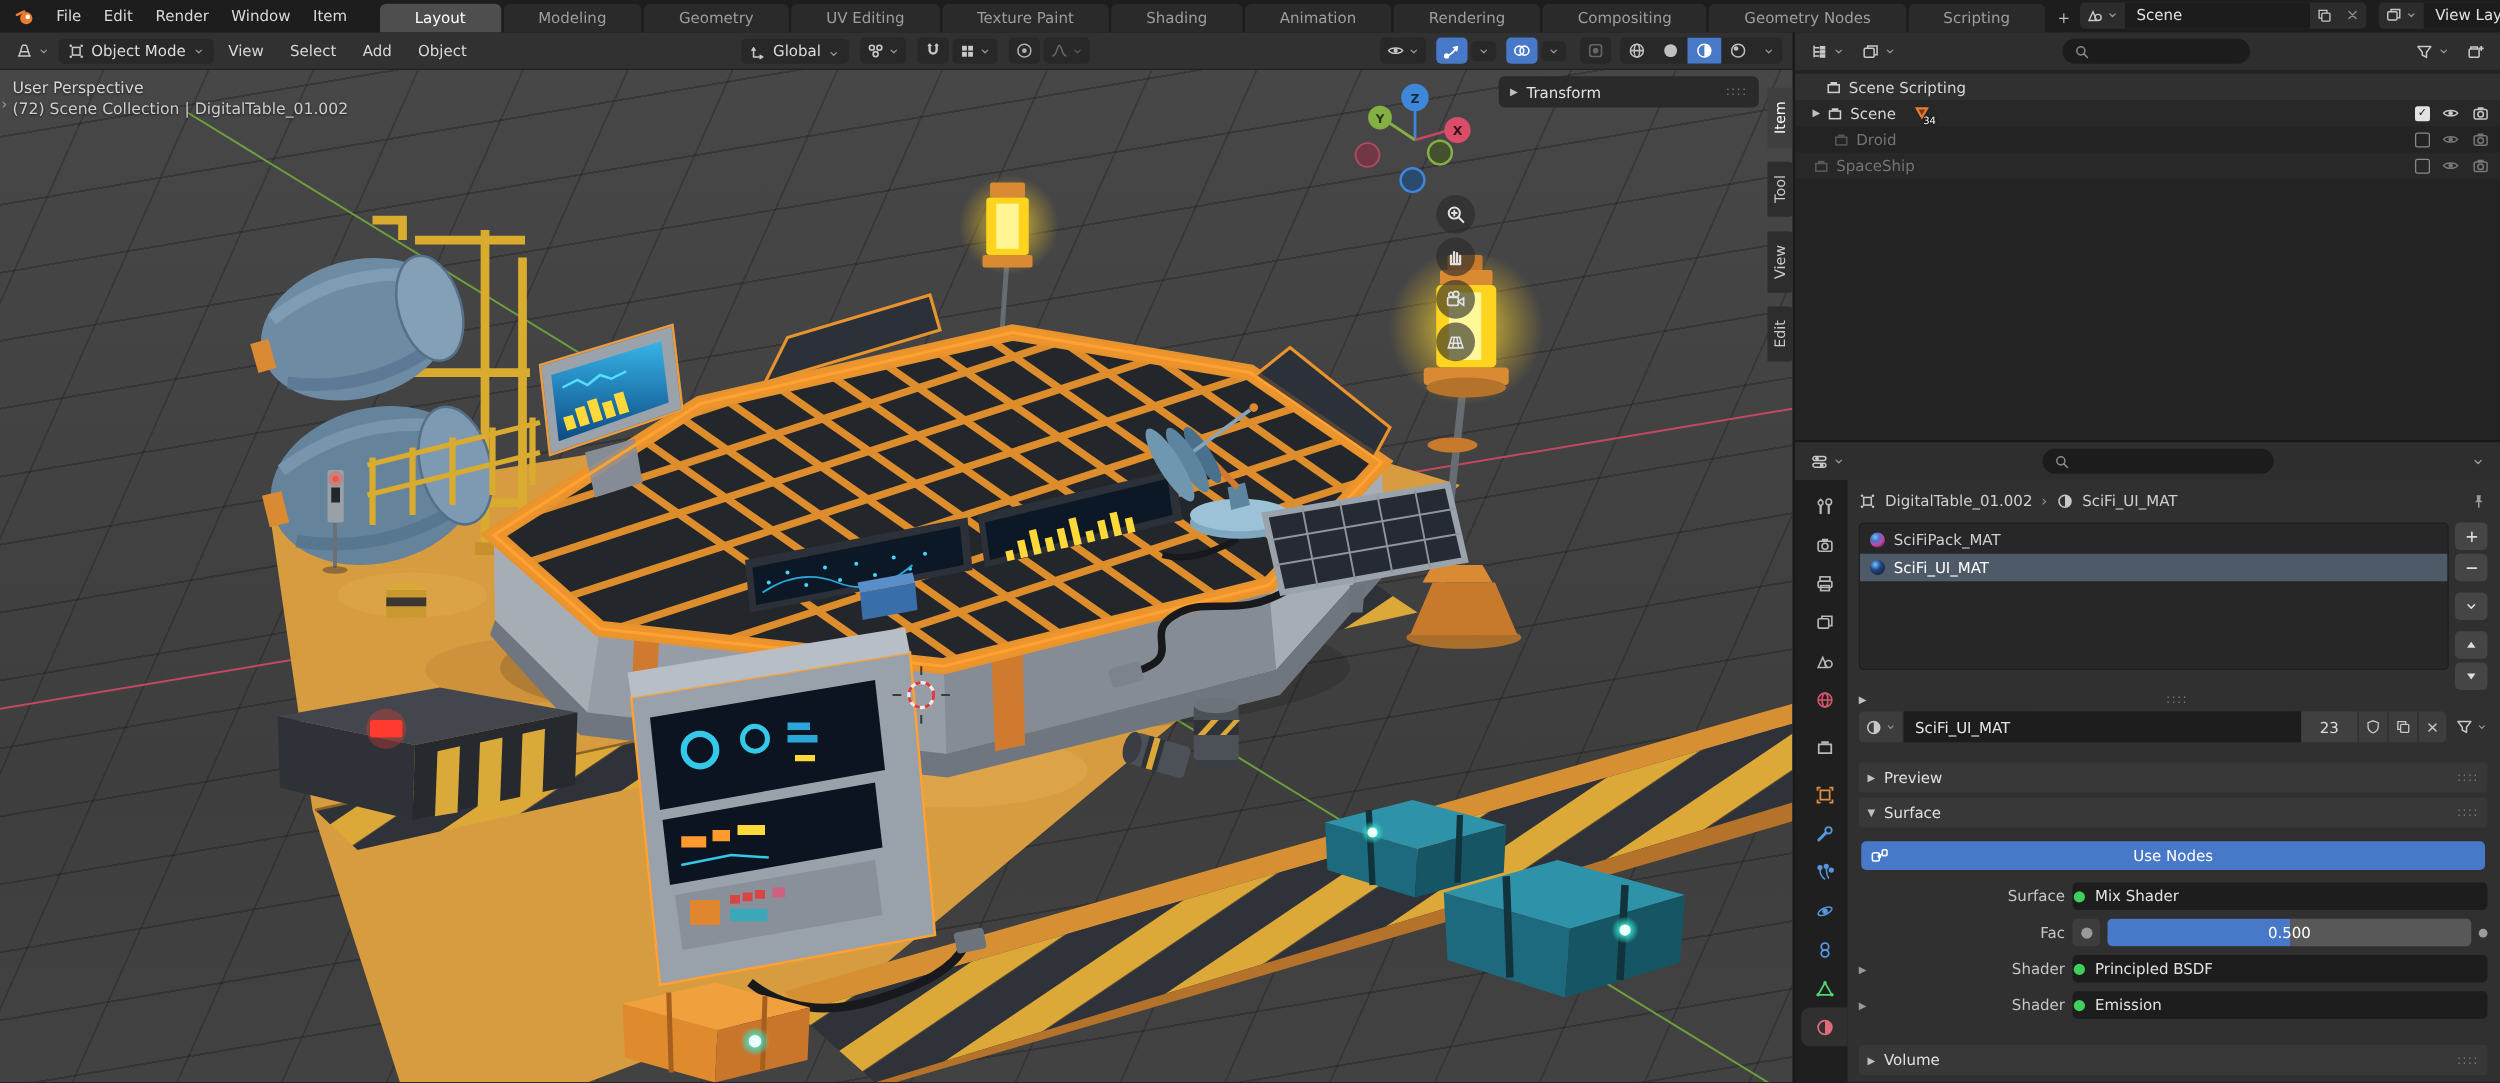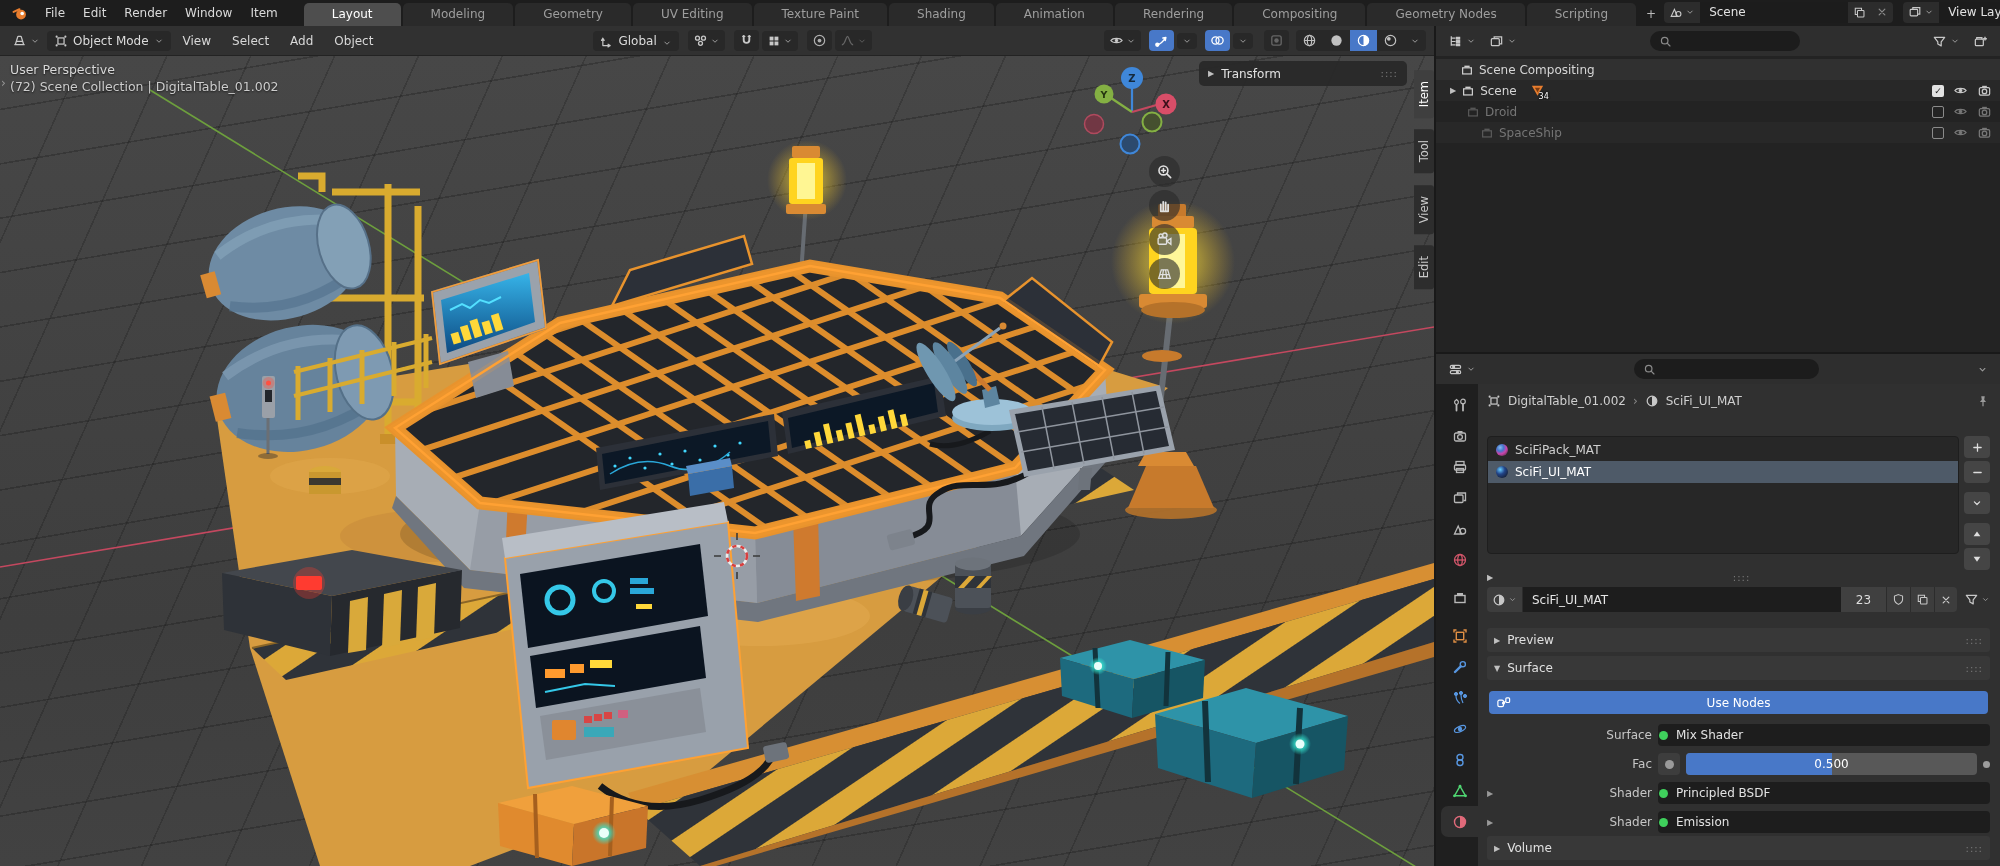--- a/index.html
+++ b/index.html
@@ -79,21 +79,21 @@
   .props { flex:1; display:flex; flex-direction:column; background:#303030; min-height:0; }
   .props-header { height:30px; background:#2e2e2e; display:flex; align-items:center; padding:0 8px; flex:none; }
   .props-body { flex:1; display:flex; min-height:0; }
   .tabstrip { width:42px; background:#1f1f1f; display:flex; flex-direction:column; padding-top:5px; flex:none; }
   .ptab { height:31px; display:flex; align-items:center; justify-content:center; border-radius:7px 0 0 7px; margin-left:5px; flex:none; }
   .ptab.active { background:#303030; }
   .ptab.gap { margin-top:7px; }
   .props-content { flex:1; padding:3px 10px 6px 9px; display:flex; flex-direction:column; min-width:0; }
   .breadcrumb { height:28px; display:flex; align-items:center; gap:7px; color:#cfcfcf; flex:none; }
   .bc-sep { color:#8a8a8a; }
-  .slots { display:flex; gap:5px; margin-top:21px; flex:none; }
+  .slots { display:flex; gap:5px; margin-top:3px; flex:none; }
   .slot-list { flex:1; background:#272727; border:1px solid #1e1e1e; border-radius:4px; height:118px; overflow:hidden; padding:2px 0; }
   .slot-row { height:22px; display:flex; align-items:center; gap:7px; padding:0 8px; color:#cfcfcf; }
   .slot-row.selected { background:#4e5a68; color:#fff; }
   .msphere { width:12px; height:12px; border-radius:50%; background:radial-gradient(circle at 35% 30%, #8be 0%, #47c 30%, #c4a 55%, #222 100%); }
   .msphere.dark { background:radial-gradient(circle at 35% 30%, #6cf 0%, #248 40%, #111 100%); }
   .slot-btns { width:26px; display:flex; flex-direction:column; gap:3px; flex:none; }
   .sq { height:22px; background:#454545; border-radius:4px; display:flex; align-items:center; justify-content:center; color:#ddd; }
   .sq.sp { margin-top:6px; }
   .griprow { height:14px; display:flex; align-items:center; color:#6a6a6a; flex:none; }
   .db-row { height:25px; display:flex; margin-top:3px; flex:none; }
@@ -972,21 +972,21 @@
         <span class="hbtn">
             <svg class="ic" width="15" height="15" viewBox="0 0 16 16" color="#c8c8c8">
               <use href="#i-newcoll"></use>
             </svg>
           </span>
       </div>
       <div class="out-row r0" style="padding-left:24px">
         <svg class="ic" width="14" height="14" viewBox="0 0 16 16" color="#d0d0d0">
             <use href="#i-coll"></use>
           </svg>
-        <span>Scene Compositing</span>
+        <span>Scene Scripting</span>
       </div>
       <div class="out-row odd" style="padding-left:14px">
         <span class="arr">▶</span>
         <svg class="ic" width="14" height="14" viewBox="0 0 16 16" color="#d0d0d0">
             <use href="#i-coll"></use>
           </svg>
         <span>Scene</span>
         <span class="badge" style="margin-left:8px">
           <svg class="ic" width="15" height="15" viewBox="0 0 16 16">
               <use href="#i-meshtri"></use>
@@ -1011,21 +1011,21 @@
         <span class="row-right">
           <span class="chk off"></span>
           <svg class="ic" width="15" height="15" viewBox="0 0 16 16" color="#c8c8c8">
               <use href="#i-eye"></use>
             </svg>
           <svg class="ic" width="15" height="15" viewBox="0 0 16 16" color="#c8c8c8">
               <use href="#i-cam"></use>
             </svg>
         </span>
       </div>
-      <div class="out-row odd dim" style="padding-left:44px">
+      <div class="out-row odd dim" style="padding-left:14px">
         <svg class="ic" width="14" height="14" viewBox="0 0 16 16" color="#8a8a8a">
             <use href="#i-coll"></use>
           </svg>
         <span>SpaceShip</span>
         <span class="row-right">
           <span class="chk off"></span>
           <svg class="ic" width="15" height="15" viewBox="0 0 16 16" color="#c8c8c8">
               <use href="#i-eye"></use>
             </svg>
           <svg class="ic" width="15" height="15" viewBox="0 0 16 16" color="#c8c8c8">

